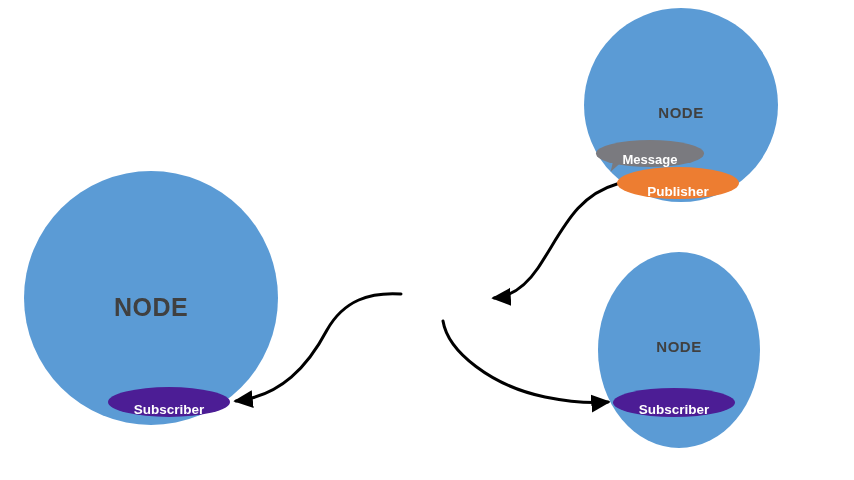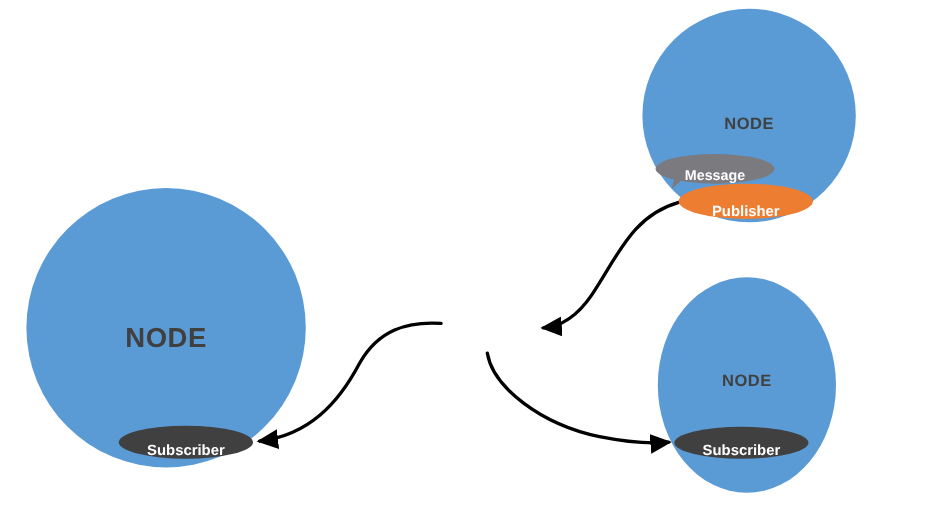--- a/index.html
+++ b/index.html
@@ -81,21 +81,21 @@
     position: absolute;
     border-radius: 50%;
     display: flex;
     align-items: flex-end;
     justify-content: center;
     color: #ffffff;
     font-weight: bold;
     font-size: 13.5px;
   }
   .pill-sub {
-    background: #404040;
+    background: #4c1d95;
   }
   .pill-pub {
     background: #ed7d31;
   }
   .pill-msg {
     background: #7a7a7f;
     font-size: 13px;
   }
 
   #sub-left {

